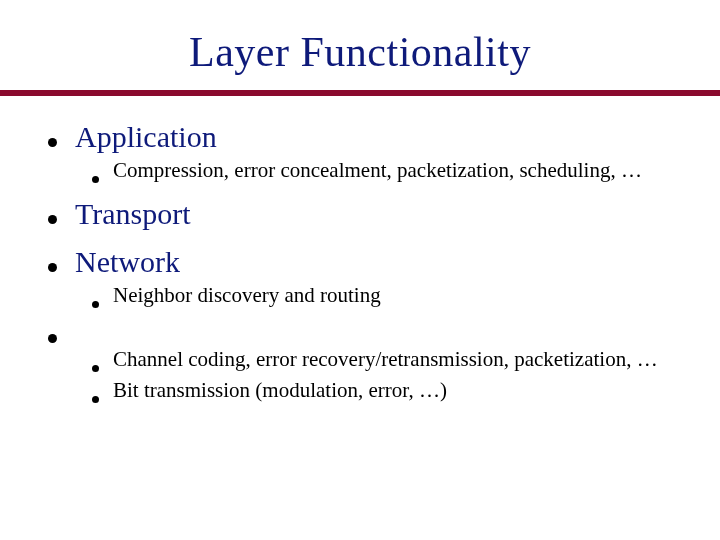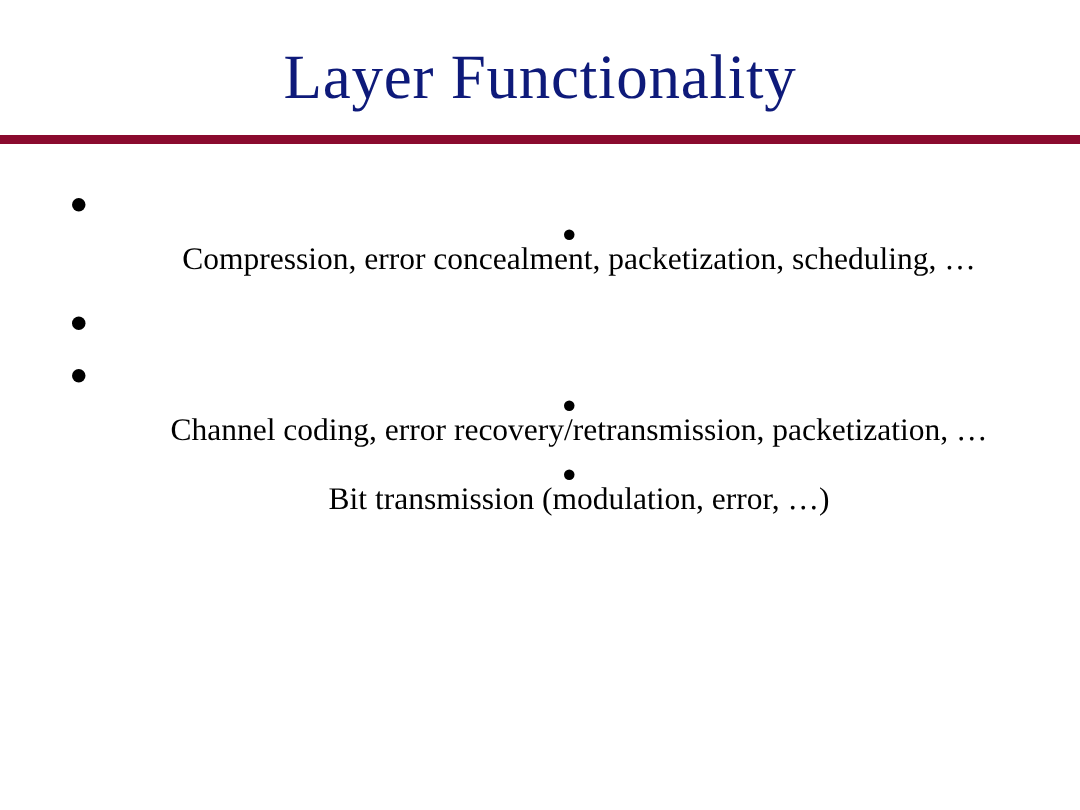--- a/index.html
+++ b/index.html
@@ -2,45 +2,55 @@
 <html><head>
 <meta charset="utf-8">
 <style>
   * { margin: 0; padding: 0; box-sizing: border-box; }
   html, body { width: 720px; height: 540px; background: #fff; font-family: Georgia, 'Times New Roman', serif; }
   .slide { width: 720px; height: 540px; padding: 28px 40px 20px 40px; position: relative; }
   .title { font-size: 42px; color: #0e1a7a; text-align: center; font-weight: 400; margin-bottom: 14px; letter-spacing: 0.5px; }
   .rule { height: 6px; background: #8a0a2e; margin: 0 -40px 24px -40px; }
   .content { padding-left: 8px; }
   .item-l1 { display: flex; align-items: baseline; margin-top: 14px; margin-bottom: 2px; }
-  .item-l2 { display: flex; align-items: center; margin-left: 44px; margin-top: 4px; margin-bottom: 6px; flex-direction: column; }
+  .item-l2 { display: flex; align-items: flex-end; margin-left: 44px; margin-top: 4px; margin-bottom: 6px; }
   .bullet-l1 { width: 9px; height: 9px; border-radius: 50%; background: #000; flex: 0 0 auto; margin-right: 18px; margin-top: 12px; }
   .bullet-l2 { width: 7px; height: 7px; border-radius: 50%; background: #000; flex: 0 0 auto; margin-right: 14px; margin-top: 8px; }
   .text-l1 { font-size: 30px; color: #0e1a7a; }
   .text-l2 { font-size: 21px; color: #000; }
 </style>
 </head>
 <body>
 
 <div class="slide">
   <h1 class="title">Layer Functionality</h1>
   <div class="rule"></div>
   <div class="content">
 
     <div class="item-l1">
       <span class="bullet-l1"></span>
+      <span class="text-l1">Application</span>
     </div>
     <div class="item-l2">
       <span class="bullet-l2"></span>
       <span class="text-l2">Compression, error concealment, packetization, scheduling, …</span>
     </div>
 
+    <div class="item-l1">
+      <span class="bullet-l1"></span>
+      <span class="text-l1">Transport</span>
+    </div>
 
     <div class="item-l1">
       <span class="bullet-l1"></span>
+      <span class="text-l1">Network</span>
+    </div>
+    <div class="item-l2">
+      <span class="bullet-l2"></span>
+      <span class="text-l2">Neighbor discovery and routing</span>
     </div>
 
     <div class="item-l1">
       <span class="bullet-l1"></span>
     </div>
     <div class="item-l2">
       <span class="bullet-l2"></span>
       <span class="text-l2">Channel coding, error recovery/retransmission, packetization, …</span>
     </div>
 

